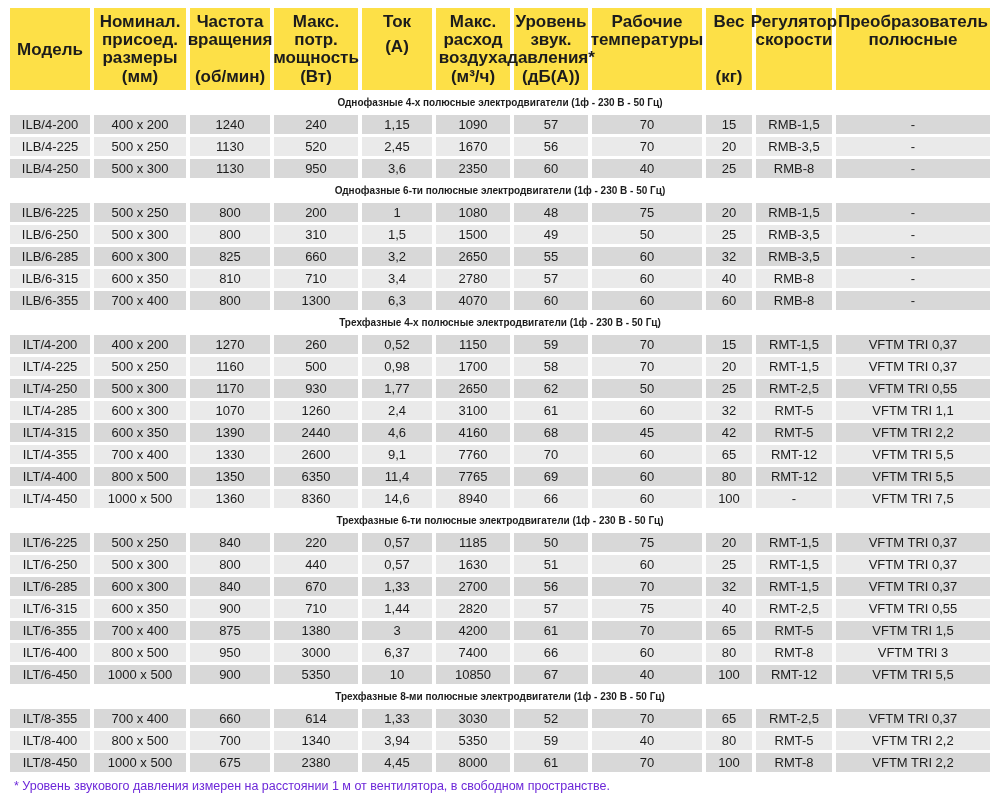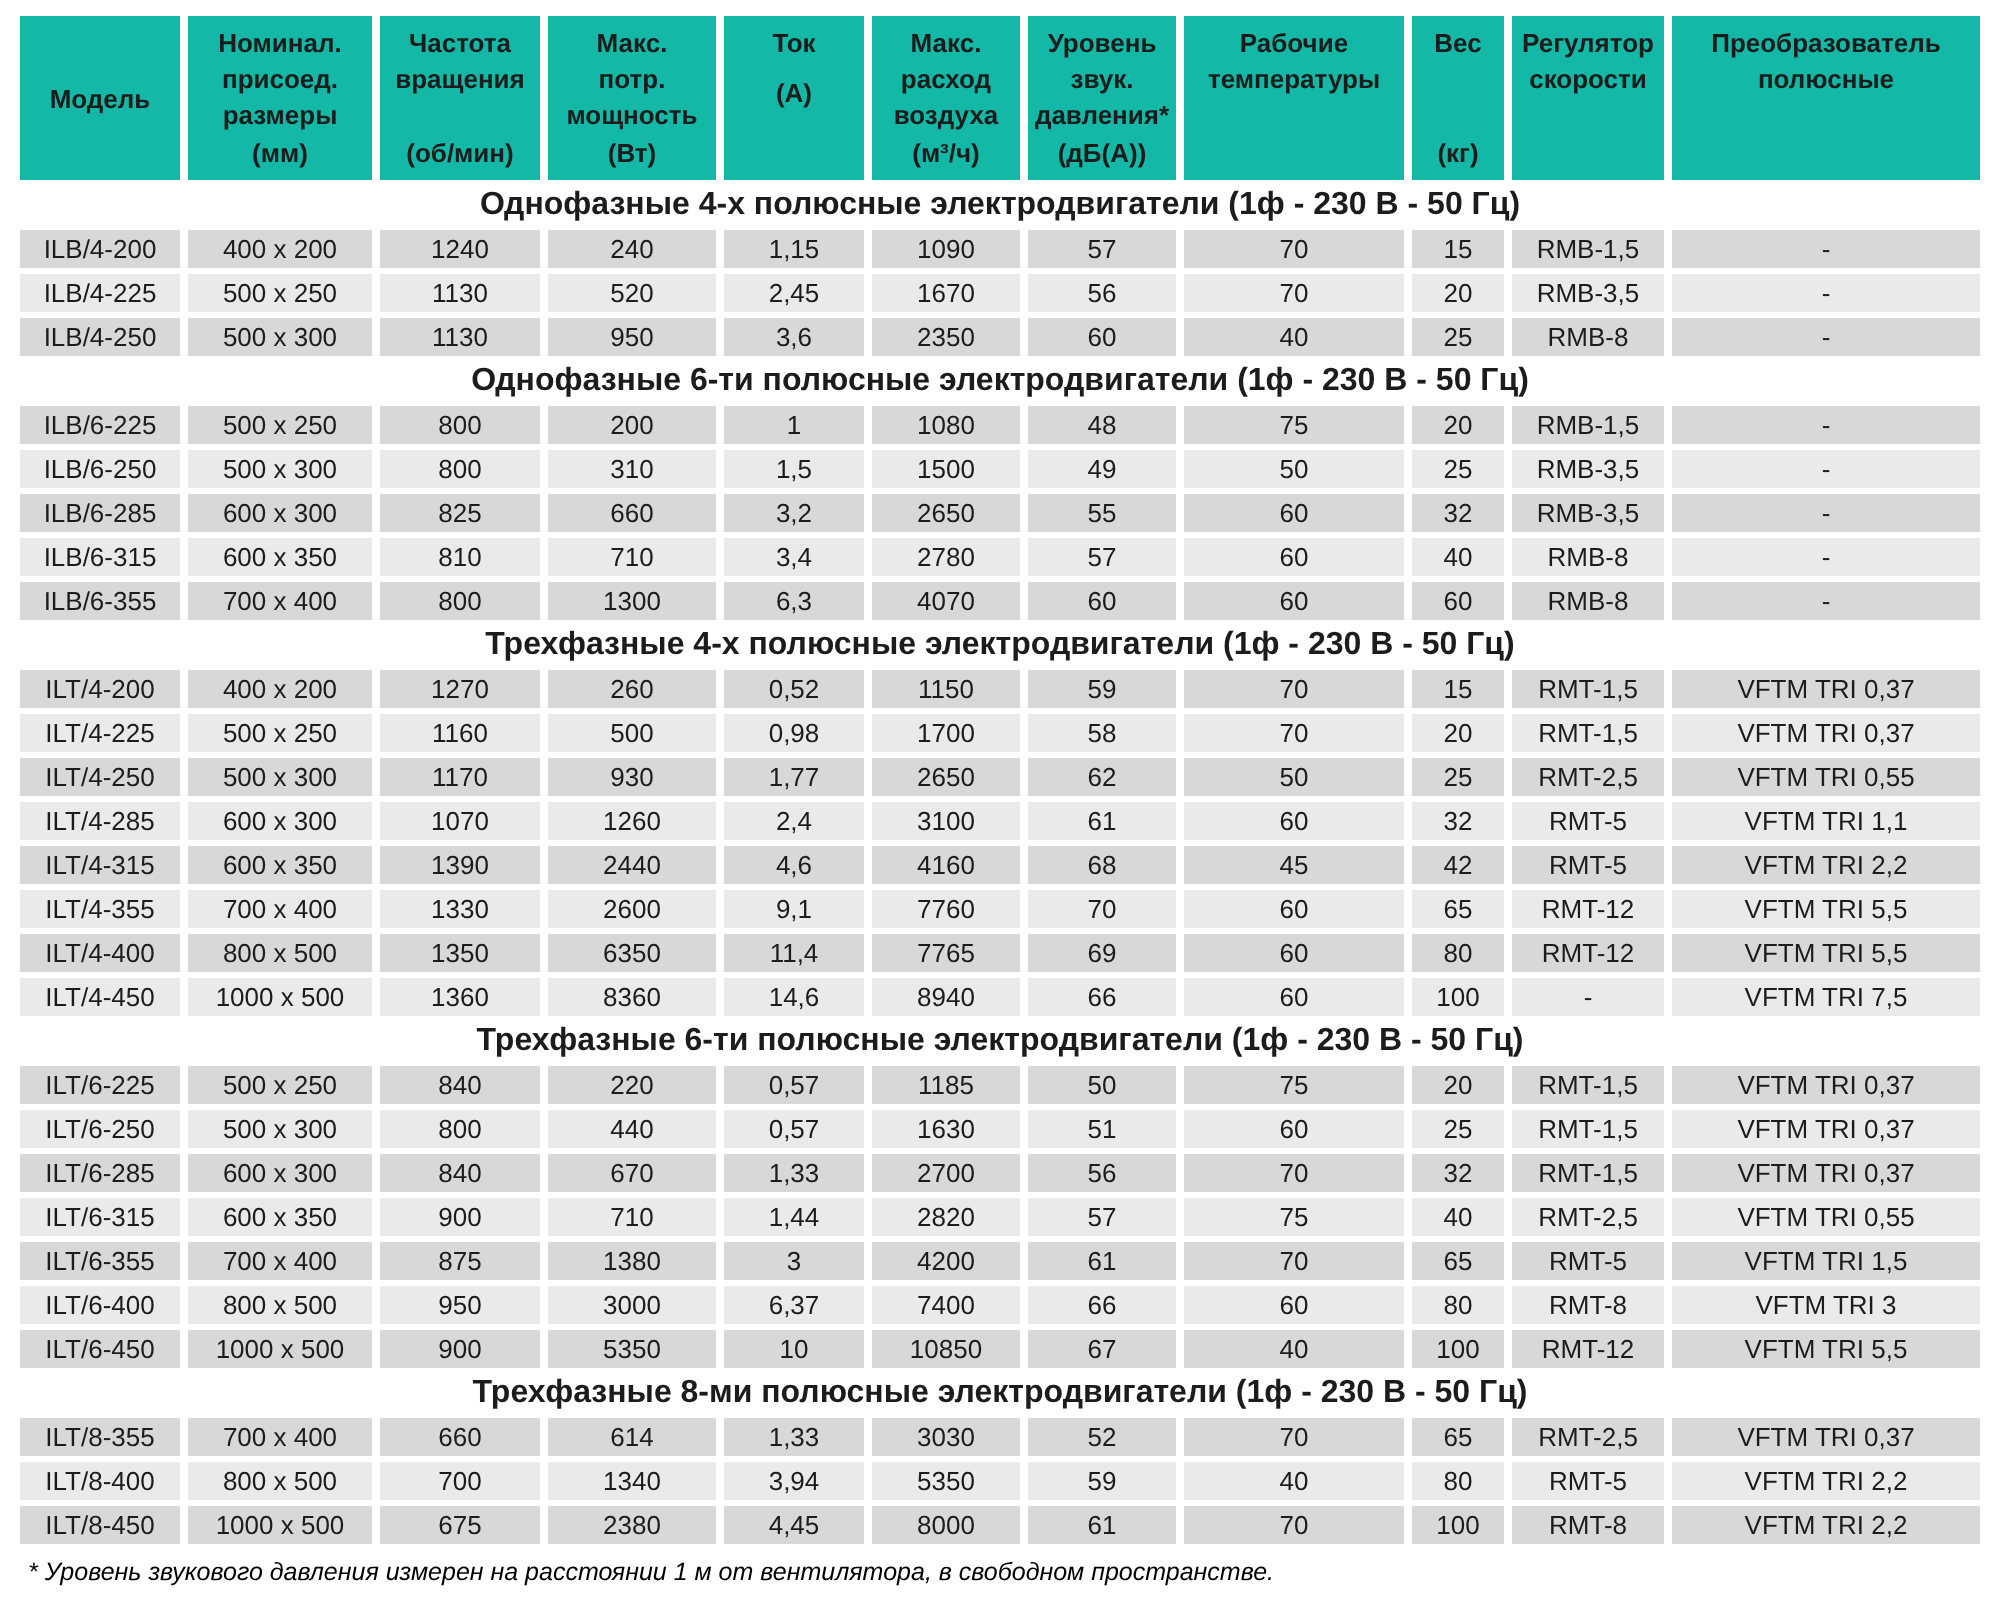--- a/index.html
+++ b/index.html
@@ -6,42 +6,42 @@
   body{
     width:1000px;height:800px;background:#ffffff;
     font-family:"Liberation Sans",sans-serif;color:#1c1c1c;
     -webkit-font-smoothing:antialiased;
   }
   table.spec{
     border-collapse:separate;border-spacing:4px 3px;
     table-layout:fixed;width:988px;margin:5px auto 0 auto;
   }
   th{
-    background:#14b8a6;font-size:13px;font-weight:bold;
+    background:#fde047;font-size:17px;font-weight:bold;
     padding:0;height:82px;vertical-align:top;
   }
   .hcell{
     display:flex;flex-direction:column;align-items:center;
     height:100%;box-sizing:border-box;padding:5px 2px 4px 2px;
     line-height:18px;text-align:center;
   }
   .hcell.middle{justify-content:center;border-radius:18px;}
   .hspacer{flex:1 1 auto;}
   .unit-after{margin-top:7px;}
   td{
     font-size:13px;text-align:center;height:19px;
     padding:0 2px;white-space:nowrap;overflow:hidden;
   }
   tr.data-row td{background:#d8d8d8;}
   tr.data-row.alt td{background:#eaeaea;}
   tr.section-row td{
-    background:#ffffff;font-weight:bold;font-size:16px;height:19px;
+    background:#ffffff;font-weight:bold;font-size:10px;height:19px;
   }
   .footnote{
-    font-size:12.5px;margin:4px 0 0 14px;color:#000000;font-style:italic;
+    font-size:12.5px;margin:4px 0 0 14px;color:#6d28d9;
   }
 </style>
 </head>
 <body>
 
 <table class="spec">
   <colgroup>
     <col style="width:80px">
       <col style="width:92px">
       <col style="width:80px">

